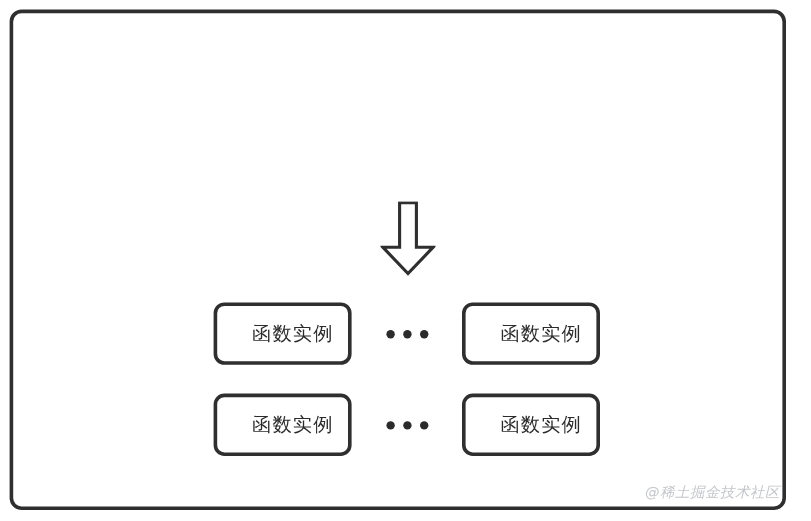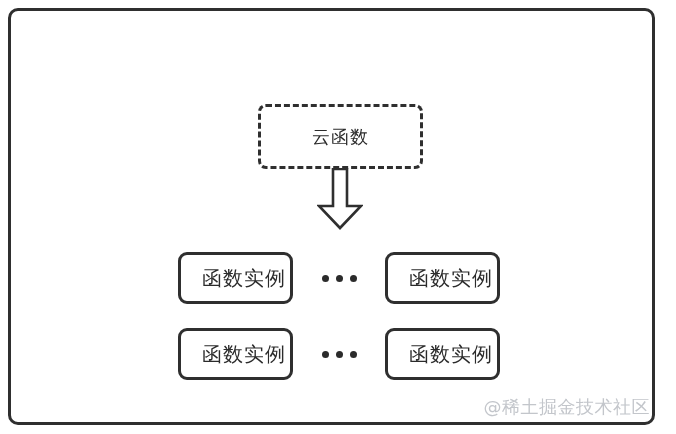--- a/index.html
+++ b/index.html
@@ -95,21 +95,21 @@
     width: 115px;
     height: 52px;
     border: 3px solid #2f2f2f;
     border-radius: 9px;
     background: #ffffff;
     display: flex;
     align-items: center;
     justify-content: center;
   }
   .instance-box .box-label {
-    font-size: 20px;
+    font-size: 16px;
     color: #2b2b2b;
     line-height: 1;
     letter-spacing: 1px;
     margin-left: 17px;
   }
   .ellipsis-dots {
     display: flex;
     align-items: center;
     gap: 7px;
     height: 52px;
@@ -119,38 +119,36 @@
     height: 7px;
     border-radius: 50%;
     background: #2b2b2b;
     display: block;
   }
   
   .watermark {
     position: absolute;
     right: 26px;
     bottom: 18px;
-    font-size: 18px;
+    font-size: 12px;
     color: #c3c6cb;
     letter-spacing: 0.5px;
     line-height: 1;
     white-space: nowrap;
+    font-style: italic;
   }
 </style>
 </head>
 <body>
 
 <div id="canvas">
 
   <div class="platform-frame"></div>
 
 
-  <div class="fn-dashed-box">
-    <span class="box-label">云函数</span>
-  </div>
 
   <div class="block-arrow">
     <svg width="46" height="62" viewBox="0 0 46 62" xmlns="http://www.w3.org/2000/svg">
       <polygon points="16,1 30,1 30,38 44,38 23,60 2,38 16,38" fill="#ffffff" stroke="#2f2f2f" stroke-width="2.6" stroke-linejoin="miter"></polygon>
     </svg>
   </div>
 
   <div class="instance-row row-1">
     <div class="instance-box">
       <span class="box-label">函数实例</span>

